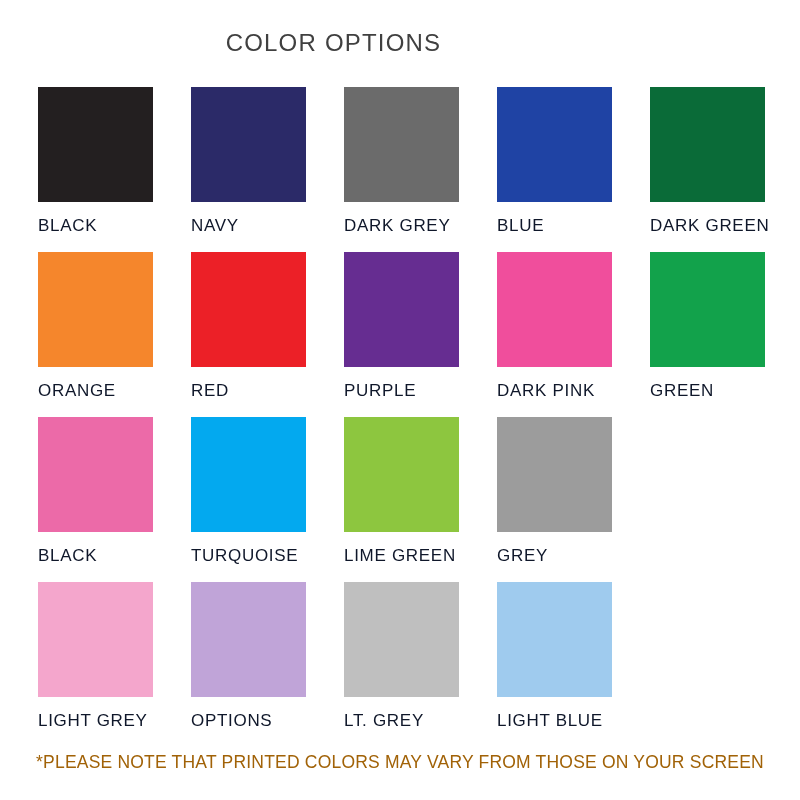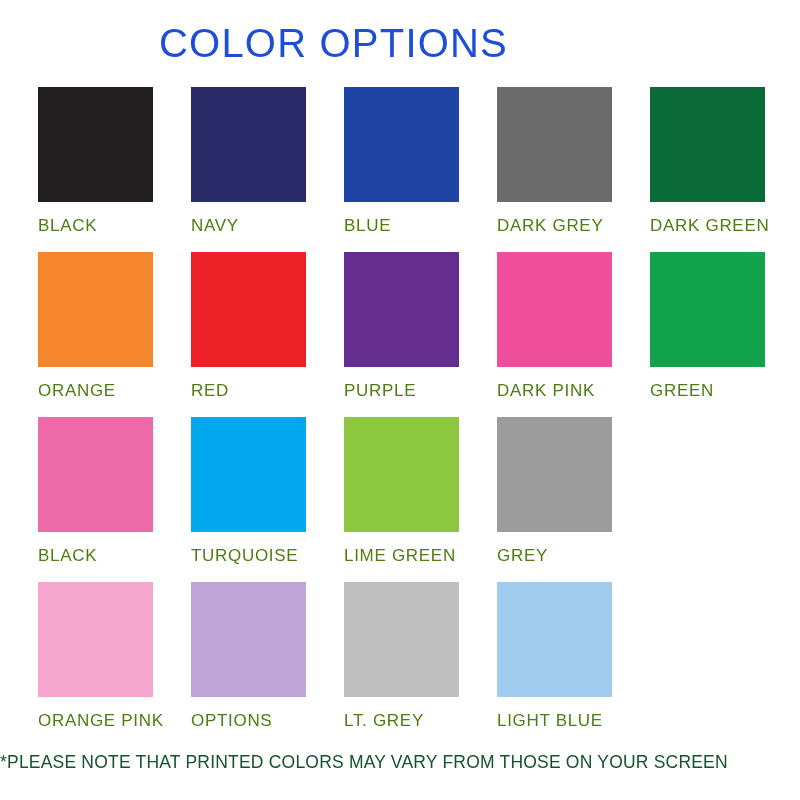--- a/index.html
+++ b/index.html
@@ -19,24 +19,24 @@
     width: 800px;
     height: 800px;
     background: #ffffff;
   }
   #title {
     position: absolute;
     top: 20px;
     left: 0;
     width: 667px;
     text-align: center;
-    font-size: 40px;
+    font-size: 24px;
     font-weight: 400;
     letter-spacing: 1.2px;
-    color: #1d4ed8;
+    color: #404040;
     line-height: 46px;
     white-space: nowrap;
   }
   #swatch-grid {
     position: absolute;
     top: 87px;
     left: 38px;
     width: 730px;
   }
   .swatch-row {
@@ -52,33 +52,33 @@
   }
   .swatch-chip {
     width: 115px;
     height: 115px;
     display: block;
   }
   .swatch-label {
     margin-top: 14px;
     font-size: 17px;
     letter-spacing: 0.7px;
-    color: #4d7c0f;
+    color: #0f172a;
     line-height: 20px;
     white-space: nowrap;
   }
   #footer-note {
     position: absolute;
     top: 752px;
     left: 0;
-    width: 681px;
+    width: 800px;
     text-align: center;
     font-size: 17.5px;
     letter-spacing: 0.2px;
-    color: #14532d;
+    color: #a16207;
     white-space: nowrap;
   }
 </style>
 </head>
 <body>
 
 <div id="page">
 
   <div id="title">COLOR OPTIONS</div>
 
@@ -86,26 +86,26 @@
       <div class="swatch-row">
         <div class="swatch-cell">
           <span class="swatch-chip" style="background: rgb(35, 31, 32);"></span>
           <span class="swatch-label">BLACK</span>
         </div>
         <div class="swatch-cell">
           <span class="swatch-chip" style="background: rgb(43, 42, 104);"></span>
           <span class="swatch-label">NAVY</span>
         </div>
         <div class="swatch-cell">
+          <span class="swatch-chip" style="background: rgb(107, 107, 107);"></span>
+          <span class="swatch-label">DARK GREY</span>
+        </div>
+        <div class="swatch-cell">
           <span class="swatch-chip" style="background: rgb(31, 67, 164);"></span>
           <span class="swatch-label">BLUE</span>
-        </div>
-        <div class="swatch-cell">
-          <span class="swatch-chip" style="background: rgb(107, 107, 107);"></span>
-          <span class="swatch-label">DARK GREY</span>
         </div>
         <div class="swatch-cell">
           <span class="swatch-chip" style="background: rgb(10, 107, 56);"></span>
           <span class="swatch-label">DARK GREEN</span>
         </div>
       </div>
       <div class="swatch-row">
         <div class="swatch-cell">
           <span class="swatch-chip" style="background: rgb(245, 134, 44);"></span>
           <span class="swatch-label">ORANGE</span>
@@ -141,21 +141,21 @@
           <span class="swatch-label">LIME GREEN</span>
         </div>
         <div class="swatch-cell">
           <span class="swatch-chip" style="background: rgb(156, 156, 156);"></span>
           <span class="swatch-label">GREY</span>
         </div>
       </div>
       <div class="swatch-row">
         <div class="swatch-cell">
           <span class="swatch-chip" style="background: rgb(244, 166, 204);"></span>
-          <span class="swatch-label">ORANGE PINK</span>
+          <span class="swatch-label">LIGHT GREY</span>
         </div>
         <div class="swatch-cell">
           <span class="swatch-chip" style="background: rgb(192, 164, 216);"></span>
           <span class="swatch-label">OPTIONS</span>
         </div>
         <div class="swatch-cell">
           <span class="swatch-chip" style="background: rgb(191, 191, 191);"></span>
           <span class="swatch-label">LT. GREY</span>
         </div>
         <div class="swatch-cell">

